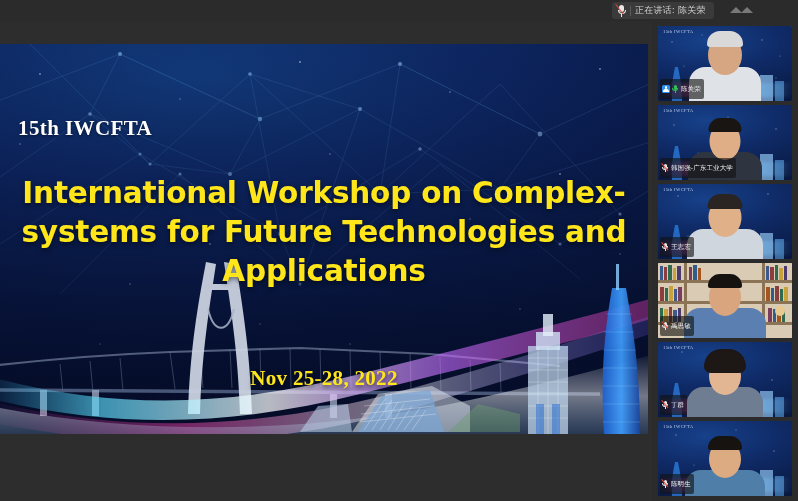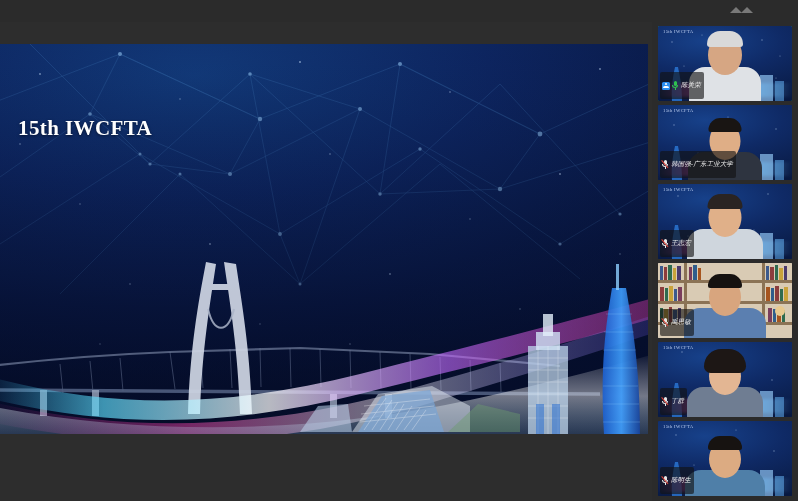--- a/index.html
+++ b/index.html
@@ -82,23 +82,23 @@
       rgba(255,255,255,.75) 48%, rgba(120,200,255,.55) 70%, rgba(90,140,255,0) 100%);
     filter:blur(1.6px); }
 
   
   .person { position:absolute; left:50%; transform:translateX(-50%); bottom:0; }
   .head { position:absolute; left:50%; transform:translateX(-50%); border-radius:50%; }
   .hair { position:absolute; left:50%; transform:translateX(-50%); }
   .body { position:absolute; left:50%; transform:translateX(-50%); border-radius:16px 16px 0 0; }
 
   
-  .badge { position:absolute; left:2px; bottom:2px; height:27px; display:flex;
+  .badge { position:absolute; left:2px; bottom:2px; height:20px; display:flex;
     align-items:center; gap:2px; padding:0 3px 0 2px; background:rgba(18,18,18,.62);
-    border-radius:2px; max-width:126px;font-style:italic; }
+    border-radius:2px; max-width:126px; }
   .badge .nm { color:#f2f2f2; font-size:6.5px; white-space:nowrap; letter-spacing:.1px;
     font-family:"DejaVu Sans", sans-serif; }
   .mic-s { width:7px; height:9px; position:relative; flex:0 0 auto; }
   .mic-s .cap { position:absolute; left:1.8px; top:0; width:3.4px; height:5px;
     border-radius:1.7px; }
   .mic-s .arc { position:absolute; left:0.4px; top:3.6px; width:6px; height:3px;
     border-width:1px; border-style:solid; border-top:none; border-radius:0 0 4px 4px; }
   .mic-s .stem { position:absolute; left:3px; top:6.6px; width:1px; height:2.2px; }
   .mic-s.on .cap { background:#2fc24f; }
   .mic-s.on .arc { border-color:#2fc24f; }
@@ -117,20 +117,30 @@
 
   
   .shelfbg { position:absolute; inset:0; background:#cdbda6; }
 </style>
 </head>
 <body>
 
 <div id="app">
 
   <div id="topbar">
+    <div id="speaking-pill">
+      <span class="mic-live">
+        <span class="cap"></span>
+          <span class="arc"></span>
+          <span class="stem"></span>
+        <span class="slash"></span>
+      </span>
+      <span id="speaking-sep"></span>
+      <span id="speaking-text">正在讲话: 陈关荣</span>
+    </div>
     <svg id="speaking-wave" viewBox="0 0 26 11">
       <path d="M0 8 L6 2 L12 8 Z" fill="#b9b9b9"></path>
       <path d="M11 8 L17 2 L23 8 Z" fill="#b9b9b9"></path>
     </svg>
   </div>
 
   <div id="stage">
     <div id="slide">
       <div class="sky"></div>
 
@@ -281,20 +291,22 @@
           <path d="M612 34 C 606 70, 600 110, 604 180 L 640 180 C 640 110, 632 70, 626 34 Z" fill="url(#twr)" opacity="0.9"></path>
           <g stroke="#9fd8ff" stroke-width="0.5" opacity="0.45">
             <path d="M606 60 L632 60 M604 78 L634 78 M603 96 L636 96 M603 114 L637 114
                      M603 132 L638 132 M603 150 L639 150 M603 168 L640 168"></path>
           </g>
           <rect x="616" y="10" width="3" height="26" fill="#8fd0ff" opacity="0.8"></rect>
         </g>
       </svg>
 
       <div id="slide-kicker">15th IWCFTA</div>
+      <div id="slide-title">International Workshop on Complex-systems for Future Technologies and Applications</div>
+      <div id="slide-date">Nov 25-28, 2022</div>
     </div>
   </div>
 
   <div id="rail">
 
     <div class="tile active">
       <div class="vbg"></div>
       <svg class="vstars" viewBox="0 0 134 75">
         <g fill="#cfe7ff" opacity=".5">
             <circle cx="14" cy="16" r=".7"></circle>

